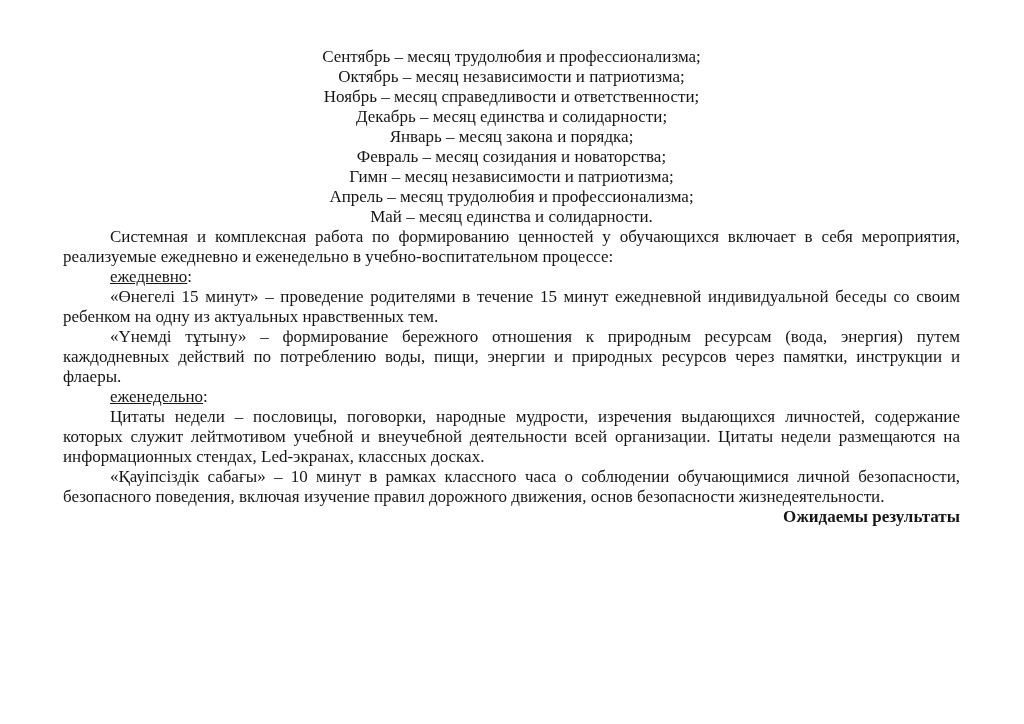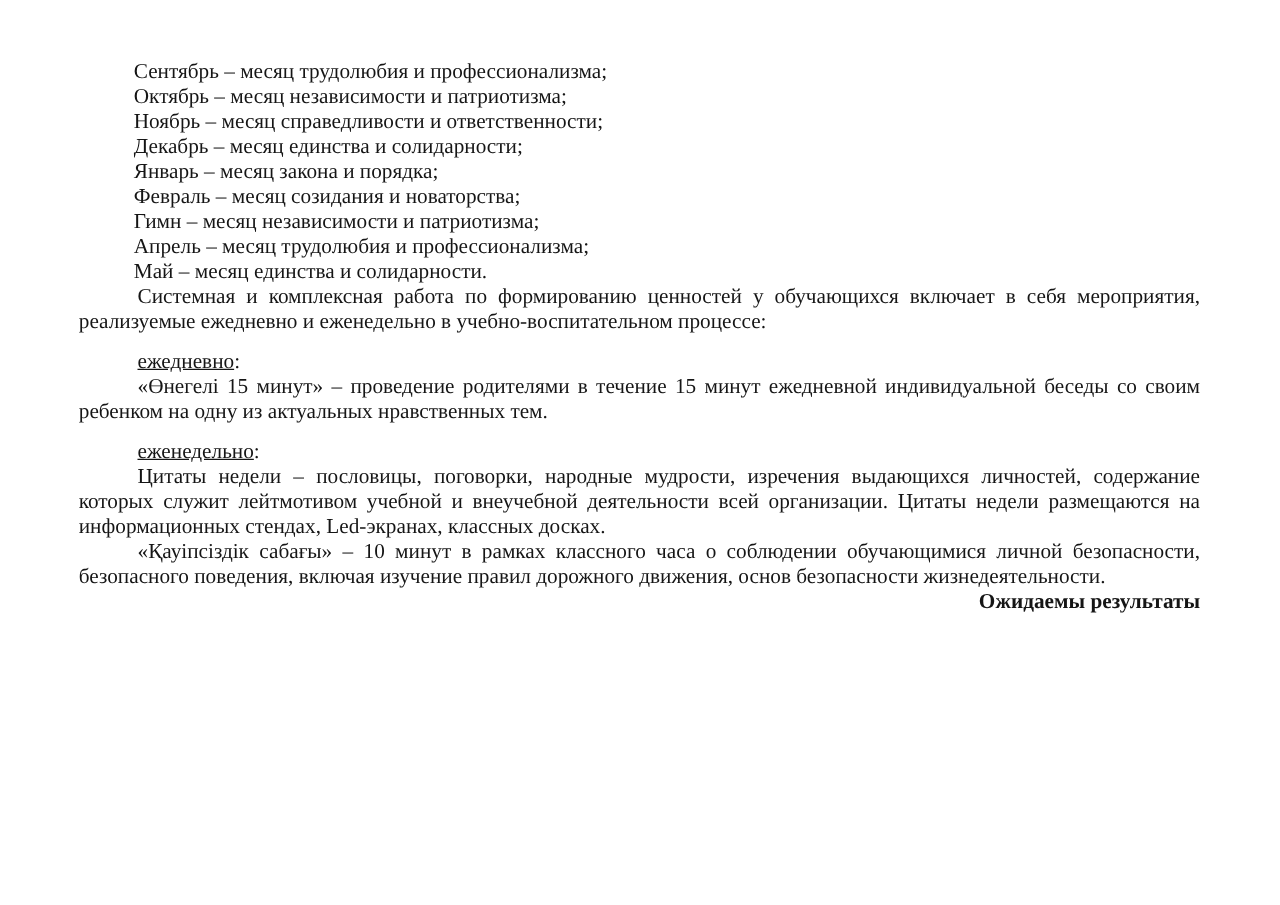--- a/index.html
+++ b/index.html
@@ -15,32 +15,30 @@
     background: #ffffff;
     font-family: "Liberation Serif", "DejaVu Serif", serif;
     color: #151515;
   }
   .content {
     padding: 47px 64px 0 63px;
     font-size: 17px;
     line-height: 20px;
   }
   .month-line {
-    text-align: left;
+    text-align: center;
     white-space: nowrap;
-    margin-left: 44px;
   }
   .para {
     text-align: justify;
     text-indent: 47px;
   }
   .label-line {
     text-align: left;
     text-indent: 47px;
-    margin-top: 12px;
   }
   .u { text-decoration: underline; }
   .heading {
     text-align: right;
     font-weight: bold;
     text-indent: 0;
   }
 </style>
 </head>
 <body>
@@ -56,20 +54,21 @@
     <div class="month-line">Февраль – месяц созидания и новаторства;</div>
     <div class="month-line">Гимн – месяц независимости и патриотизма;</div>
     <div class="month-line">Апрель – месяц трудолюбия и профессионализма;</div>
     <div class="month-line">Май – месяц единства и солидарности.</div>
 
     <p class="para">Системная и комплексная работа по формированию ценностей у обучающихся включает в себя мероприятия, реализуемые ежедневно и еженедельно в учебно-воспитательном процессе:</p>
 
     <p class="label-line"><span class="u">ежедневно</span><span>:</span></p>
 
     <p class="para">«Өнегелі 15 минут» – проведение родителями в течение 15 минут ежедневной индивидуальной беседы со своим ребенком на одну из актуальных нравственных тем.</p>
+    <p class="para">«Үнемді тұтыну» – формирование бережного отношения к природным ресурсам (вода, энергия) путем каждодневных действий по потреблению воды, пищи, энергии и природных ресурсов через памятки, инструкции и флаеры.</p>
 
     <p class="label-line"><span class="u">еженедельно</span><span>:</span></p>
 
     <p class="para">Цитаты недели – пословицы, поговорки, народные мудрости, изречения выдающихся личностей, содержание которых служит лейтмотивом учебной и внеучебной деятельности всей организации. Цитаты недели размещаются на информационных стендах, Led-экранах, классных досках.</p>
     <p class="para">«Қауіпсіздік сабағы» – 10 минут в рамках классного часа о соблюдении обучающимися личной безопасности, безопасного поведения, включая изучение правил дорожного движения, основ безопасности жизнедеятельности.</p>
 
     <p class="para heading">Ожидаемы результаты</p>
 
   </div>
 </div>

